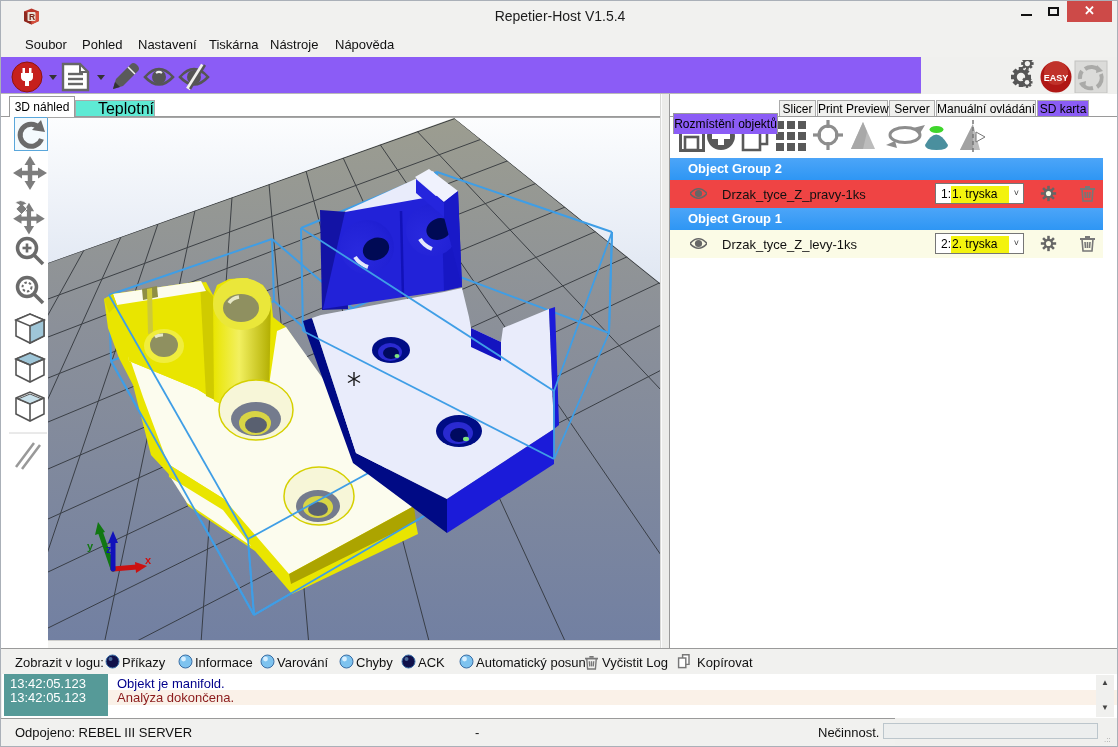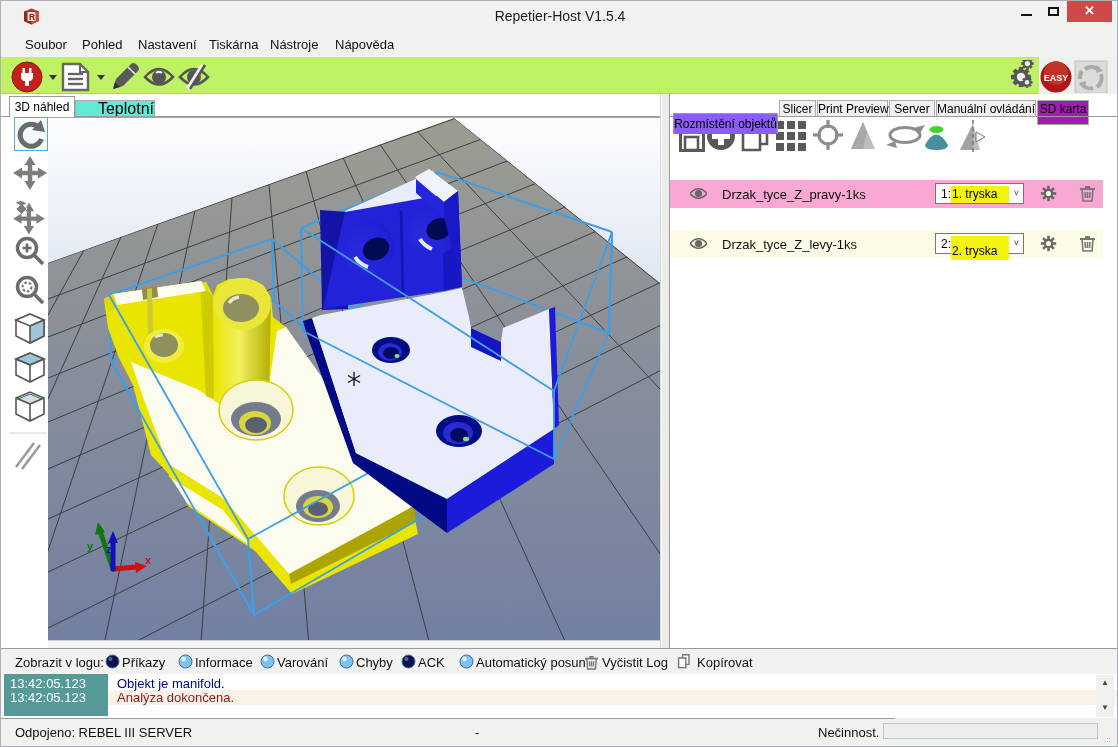--- a/index.html
+++ b/index.html
@@ -22,21 +22,21 @@
 
 <div class="abs" style="left:0;top:30px;width:1118px;height:26px;background:#f1f1ef;font-size:13px;color:#111">
   <span class="abs" style="left:24px;top:6px">Soubor</span>
   <span class="abs" style="left:81px;top:6px">Pohled</span>
   <span class="abs" style="left:137px;top:6px">Nastavení</span>
   <span class="abs" style="left:208px;top:6px">Tiskárna</span>
   <span class="abs" style="left:269px;top:6px">Nástroje</span>
   <span class="abs" style="left:334px;top:6px">Nápověda</span>
 </div>
 
-<div class="abs" style="left:0;top:56px;width:1038px;height:37px;background:#bef264;border-bottom:1px solid #b9b9b9">
+<div class="abs" style="left:0;top:56px;width:920px;height:37px;background:#8b5cf6;border-bottom:1px solid #b9b9b9">
   <svg class="abs" style="left:10px;top:3px" width="1100" height="33" viewBox="0 0 1100 33">
 
     <circle cx="16" cy="17" r="15" fill="#c6201d"></circle>
     <circle cx="16" cy="17" r="15" fill="none" stroke="#8c1410" stroke-width="1"></circle>
     <path d="M11.5,8 L14,8 L14,13 L18,13 L18,8 L20.5,8 L20.5,13 L22,13 L22,17 Q22,20 19,21 L18,21 L18,26 L14,26 L14,21 L13,21 Q10,20 10,17 L10,13 L11.5,13 Z" fill="#fff"></path>
     <path d="M38,15 l8,0 l-4,5 z" fill="#333"></path>
 
     <path d="M52,4 L69,4 L77,12 L77,30 L52,30 Z" fill="#fff" stroke="#666" stroke-width="2.4"></path>
     <path d="M69,4 L69,12 L77,12" fill="none" stroke="#666" stroke-width="2"></path>
     <line x1="57" y1="14" x2="72" y2="14" stroke="#666" stroke-width="2.4"></line>
@@ -369,21 +369,21 @@
 <div class="abs" style="left:659px;top:93px;width:2px;height:554px;background:#fbfbfb;border-left:1px solid #d8d8d6"></div>
 <div class="abs" style="left:661px;top:93px;width:7px;height:554px;background:#ececea"></div>
 <div class="abs" style="left:668px;top:93px;width:1px;height:554px;background:#9a9a9a"></div>
 
 <div class="abs" style="left:669px;top:93px;width:449px;height:554px;background:#fff">
   <div class="abs" style="left:3px;top:19px;width:105px;height:21px;background:#8b5cf6;border:1px solid #9a9a9a;border-bottom:none;font-size:12px;text-align:center;line-height:20px;z-index:2;white-space:nowrap">Rozmístění objektů</div>
   <div class="abs" style="left:109px;top:6px;width:37px;height:17px;background:#f0f0ee;border:1px solid #ababab;font-size:12px;text-align:center;line-height:16px;white-space:nowrap">Slicer</div>
   <div class="abs" style="left:147px;top:6px;width:71px;height:17px;background:#f0f0ee;border:1px solid #ababab;font-size:12px;text-align:center;line-height:16px;white-space:nowrap">Print Preview</div>
   <div class="abs" style="left:219px;top:6px;width:46px;height:17px;background:#f0f0ee;border:1px solid #ababab;font-size:12px;text-align:center;line-height:16px;white-space:nowrap">Server</div>
   <div class="abs" style="left:266px;top:6px;width:100px;height:17px;background:#f0f0ee;border:1px solid #ababab;font-size:12px;text-align:left;line-height:16px;white-space:nowrap">Manuální ovládání</div>
-  <div class="abs" style="left:367px;top:6px;width:52px;height:25px;background:#a21caf;border:1px solid #ababab;font-size:12px;text-align:center;line-height:16px;white-space:nowrap">SD karta</div>
+  <div class="abs" style="left:367px;top:6px;width:52px;height:17px;background:#8b5cf6;border:1px solid #ababab;font-size:12px;text-align:center;line-height:16px;white-space:nowrap">SD karta</div>
   <div class="abs" style="left:0;top:22px;width:449px;height:1px;background:#9a9a9a"></div>
 
   <svg class="abs" style="left:0;top:24px" width="340" height="38" viewBox="0 0 340 38">
     <g transform="translate(9,2)" fill="#595959">
       <path d="M1.5,1.5 L20,1.5 L24.5,6 L24.5,30.5 L1.5,30.5 Z" fill="none" stroke="#595959" stroke-width="3"></path>
       <rect x="6" y="2" width="13" height="9"></rect>
       <rect x="13.5" y="3" width="3.5" height="7" fill="#fff"></rect>
       <rect x="6" y="17" width="13" height="13" fill="none" stroke="#595959" stroke-width="2.6"></rect>
     </g>
     <g transform="translate(39,2)">
@@ -427,21 +427,22 @@
       <ellipse cx="11.5" cy="9.5" rx="7" ry="3.5" fill="#3fd62c"></ellipse>
     </g>
     <g transform="translate(289,2)">
       <path d="M14,4 L21,30 L1,30 Z" fill="#bcbcbc"></path>
       <path d="M14,4 L14,30 L1,30 Z" fill="#a2a2a2"></path>
       <line x1="14" y1="0" x2="14" y2="33" stroke="#777" stroke-width="1.5" stroke-dasharray="4,3"></line>
       <path d="M17,12 L26,17 L17,22 Z" fill="#fff" stroke="#777" stroke-width="1"></path>
     </g>
   </svg>
 
-  <div class="abs" style="left:0;top:86px;width:433px;height:28px;background:#f9a8d4">
+  <div class="abs" style="left:0;top:64px;width:433px;height:22px;background:linear-gradient(#4ca5f8,#2e96f4);color:#fff;font-size:13px;font-weight:bold;line-height:22px"><span style="margin-left:18px">Object Group 2</span></div>
+  <div class="abs" style="left:0;top:86px;width:433px;height:28px;background:#ef4444">
     <svg class="abs" style="left:20px;top:7px" width="17" height="13" viewBox="0 0 17 13">
         <path d="M0,6.5 Q8.5,-3 17,6.5 Q8.5,16 0,6.5Z" fill="none" stroke="#666" stroke-width="1.6"></path>
         <circle cx="8.5" cy="6.5" r="3.6" fill="#666"></circle>
       </svg>
     <span class="abs" style="left:52px;top:7px;font-size:13px;color:#111">Drzak_tyce_Z_pravy-1ks</span>
     <div class="abs" style="left:265px;top:3px;width:89px;height:21px;background:#fff;border:1px solid #767676;font-size:12px">
       <span class="abs" style="left:5px;top:3px">1:</span>
         <span class="abs" style="left:15px;top:2px;background:#f3f30e;padding:1px 12px 2px 1px">1. tryska</span>
       <span class="abs" style="right:4px;top:4px;font-size:9px;color:#333">˅</span>
     </div>
@@ -461,29 +462,30 @@
         <g fill="none" stroke="#777" stroke-width="1.6">
           <path d="M2,4 L3,16 L12,16 L13,4"></path>
           <line x1="0" y1="4" x2="15" y2="4" stroke-width="2"></line>
           <path d="M5,2 L10,2" stroke-width="2"></path>
           <line x1="5" y1="7" x2="5.5" y2="13"></line>
           <line x1="7.5" y1="7" x2="7.5" y2="13"></line>
           <line x1="10" y1="7" x2="9.5" y2="13"></line>
         </g>
       </svg>
   </div>
+  <div class="abs" style="left:0;top:114px;width:433px;height:22px;background:linear-gradient(#4ca5f8,#2e96f4);color:#fff;font-size:13px;font-weight:bold;line-height:22px"><span style="margin-left:18px">Object Group 1</span></div>
   <div class="abs" style="left:0;top:136px;width:433px;height:28px;background:#fbfbe6">
     <svg class="abs" style="left:20px;top:7px" width="17" height="13" viewBox="0 0 17 13">
         <path d="M0,6.5 Q8.5,-3 17,6.5 Q8.5,16 0,6.5Z" fill="none" stroke="#666" stroke-width="1.6"></path>
         <circle cx="8.5" cy="6.5" r="3.6" fill="#666"></circle>
       </svg>
     <span class="abs" style="left:52px;top:7px;font-size:13px;color:#111">Drzak_tyce_Z_levy-1ks</span>
     <div class="abs" style="left:265px;top:3px;width:89px;height:21px;background:#fff;border:1px solid #767676;font-size:12px">
       <span class="abs" style="left:5px;top:3px">2:</span>
-        <span class="abs" style="left:15px;top:2px;background:#f3f30e;padding:8px 12px 2px 1px">2. tryska</span>
+        <span class="abs" style="left:15px;top:2px;background:#f3f30e;padding:1px 12px 2px 1px">2. tryska</span>
       <span class="abs" style="right:4px;top:4px;font-size:9px;color:#333">˅</span>
     </div>
     <svg class="abs" style="left:370px;top:5px" width="17" height="17" viewBox="0 0 20 20">
         <g fill="#666">
           <circle cx="10" cy="10" r="5.5"></circle>
           <g stroke="#666" stroke-width="3">
             <line x1="10" y1="1" x2="10" y2="19"></line>
             <line x1="1" y1="10" x2="19" y2="10"></line>
             <line x1="3.6" y1="3.6" x2="16.4" y2="16.4"></line>
             <line x1="3.6" y1="16.4" x2="16.4" y2="3.6"></line>

